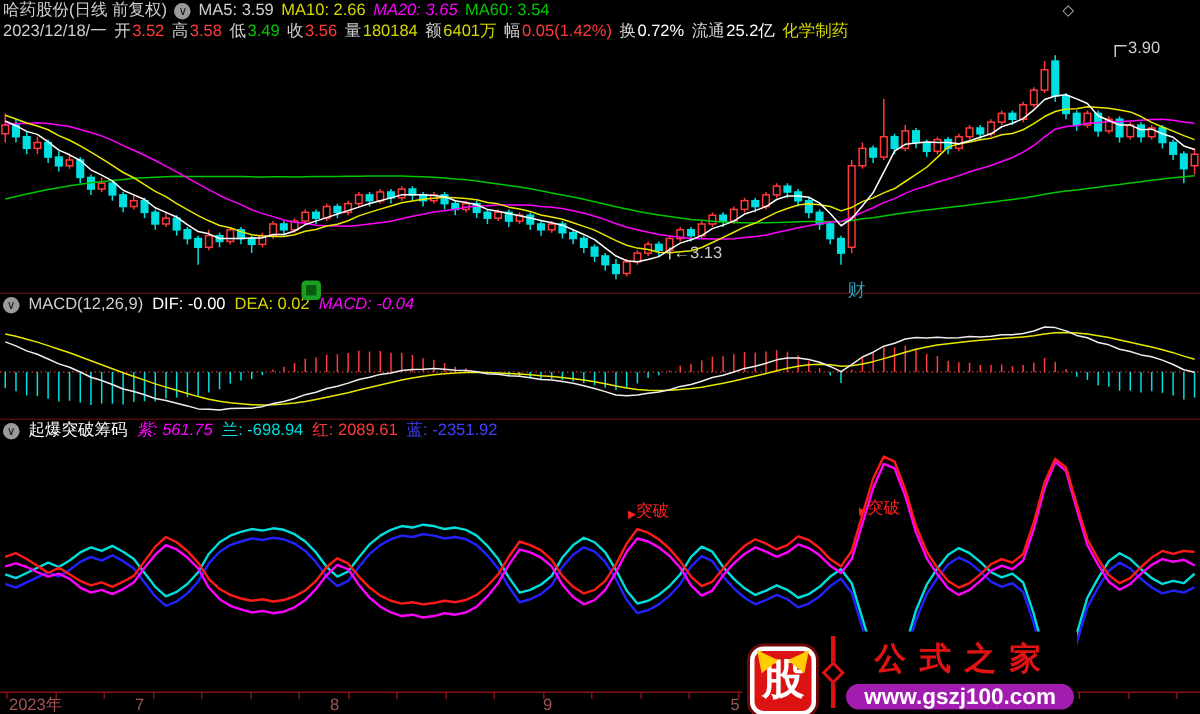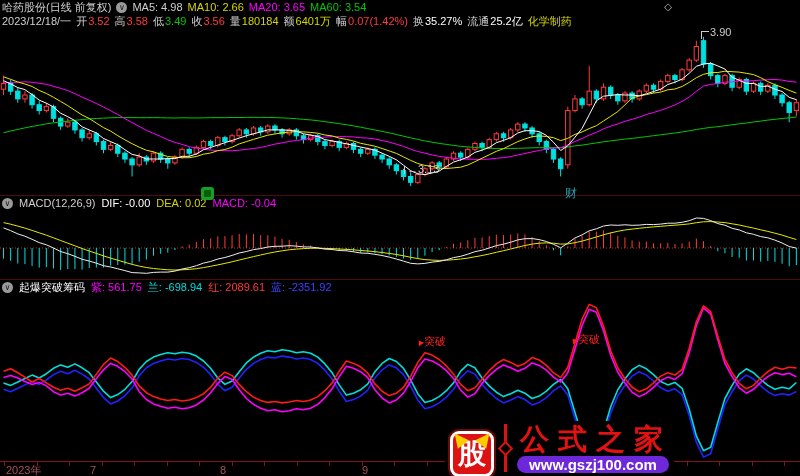--- a/index.html
+++ b/index.html
@@ -1,35 +1,35 @@
 <!DOCTYPE html>
 <html><head>
 <meta charset="utf-8">
 <style>
   html,body{margin:0;padding:0;background:#000;}
   body{width:800px;height:476px;overflow:hidden;font-family:"Liberation Sans",sans-serif;}
-  .screen{position:relative;width:676px;height:476px;background:#000;font-size:11px;}
+  .screen{position:relative;width:676px;height:476px;background:#000;font-size:11px;padding-left:44px;}
   .row{position:absolute;left:2px;display:flex;align-items:center;gap:5px;white-space:nowrap;height:14px;line-height:14px;}
   .row1{top:0;}
   .row2{top:14px;}
-  .gray{color:#cfcfcf;} .white{color:#ffffff;} .yellow{color:#d6d600;} .mag{color:#ff00ff;}
+  .gray{color:#cfcfcf;} .white{color:#ffffff;} .yellow{color:#d6d600;} .mag{color:#ff00ff;font-style:italic;}
   .green{color:#00c800;} .red{color:#ff3a3a;} .cyan{color:#00dddd;} .blue{color:#4040ff;text-align:right;}
   .pair{display:inline-flex;gap:1px;}
   .cicon{width:11px;height:11px;border-radius:50%;background:#9a9a9a;color:#1a1a1a;display:inline-flex;
          align-items:center;justify-content:center;font-size:8px;line-height:11px;flex:0 0 auto;}
   .corner-diamond{position:absolute;right:4px;top:1px;color:#bbbbbb;font-size:10px;}
   svg{position:absolute;left:0;display:block;}
   #mainChart{top:28px;}
   #macdChart{top:196px;}
   #oscChart{top:280px;}
   .sep{position:absolute;left:0;width:800px;height:1px;background:#4d0d0d;}
   .sep1{top:195px;} .sep2{top:279px;}
   .phead{position:absolute;left:2px;display:flex;align-items:center;gap:6px;white-space:nowrap;height:13px;line-height:13px;z-index:3;}
   .phead1{top:197px;} .phead2{top:281px;}
-  .ann{position:absolute;color:#cccccc;font-size:11px;line-height:11px;z-index:4;white-space:nowrap;}
+  .ann{position:absolute;color:#cccccc;font-size:11px;line-height:11px;z-index:4;white-space:nowrap;margin-left:42px;}
   .vt{display:inline-block;width:1px;height:8px;border-left:1px solid #cccccc;vertical-align:-1px;margin-right:1px;}
   .corner{display:inline-block;width:7px;height:7px;border-left:1px solid #cccccc;border-top:1px solid #cccccc;vertical-align:-3px;margin-right:1px;}
   .wm-box{position:absolute;width:13px;height:13px;background:#17a022;border-radius:3px;z-index:4;}
   .wm-box::after{content:"";position:absolute;left:3px;top:3px;width:7px;height:7px;background:#0a5a10;border-radius:1px;}
   .wm-text{position:absolute;font-size:12px;z-index:4;}
   .axis{position:absolute;left:0;top:461px;width:800px;height:15px;border-top:1px solid #8a1111;z-index:1;}
   .axis .lbl{position:absolute;top:2px;color:#a35555;font-size:11px;line-height:12px;}
   .axis .tick{position:absolute;top:0;width:1px;height:4px;background:#8a1111;}
   .bo{position:absolute;color:#ff2020;font-size:11px;line-height:11px;z-index:4;display:flex;align-items:flex-end;gap:1px;}
   .bo .tri{width:0;height:0;border-left:3px solid transparent;border-right:3px solid transparent;
@@ -40,33 +40,33 @@
   .bull-badge{position:absolute;left:3px;top:9px;width:38px;height:40px;background:#dd1212;border:3px solid #ffffff;
         border-radius:9px;box-shadow:0 0 0 2px #6a0a0a;display:flex;align-items:center;justify-content:center;}
   .bull-char{color:#ffffff;font-family:"Liberation Serif",serif;font-weight:bold;font-size:28px;line-height:28px;}
   .horn{position:absolute;width:0;height:0;border-left:7px solid transparent;border-right:7px solid transparent;
         border-bottom:14px solid #ffcc00;top:-2px;}
   .horn.hl{left:-1px;transform:rotate(-38deg);}
   .horn.hr{right:-1px;transform:rotate(38deg);}
   .logo-div{position:relative;width:3px;height:48px;background:#dd1212;flex:0 0 auto;}
   .ldiamond{position:absolute;left:-4px;top:19px;width:7px;height:7px;background:#000;border:2px solid #dd1212;transform:rotate(45deg);}
   .logo-right{display:flex;flex-direction:column;align-items:center;gap:2px;}
-  .brand{color:#e31212;font-family:Liberation Serif, serif;font-weight:bold;font-size:29px;line-height:30px;letter-spacing:9px;padding-left:6px;white-space:nowrap;}
-  .pill{background:#6d28d9;color:#ffffff;font-weight:bold;font-size:15px;line-height:17px;border-radius:10px;
+  .brand{color:#e31212;font-family:Liberation Serif, serif;font-weight:bold;font-size:21px;line-height:30px;letter-spacing:9px;padding-left:6px;white-space:nowrap;}
+  .pill{background:#a21caf;color:#ffffff;font-weight:bold;font-size:15px;line-height:17px;border-radius:10px;
         padding:0 12px;white-space:nowrap;}
 </style>
 </head>
 <body>
 
 <div class="screen">
 
   <div class="row row1">
     <span class="gray">哈药股份(日线 前复权)</span>
     <span class="cicon">∨</span>
-    <span class="gray">MA5: 4.98</span>
+    <span class="gray">MA5: 3.59</span>
     <span class="yellow">MA10: 2.66</span>
     <span class="mag">MA20: 3.65</span>
     <span class="green">MA60: 3.54</span>
   </div>
   <span class="corner-diamond">◇</span>
 
   <div class="row row2">
     <span class="gray">2023/12/18/一</span>
     <span class="pair">
         <span class="gray">开</span>
@@ -87,25 +87,25 @@
     <span class="pair">
         <span class="gray">量</span>
         <span class="yellow">180184</span>
       </span>
     <span class="pair">
         <span class="gray">额</span>
         <span class="yellow">6401万</span>
       </span>
     <span class="pair">
         <span class="gray">幅</span>
-        <span class="red">0.07(1.42%)</span>
+        <span class="red">0.05(1.42%)</span>
       </span>
     <span class="pair">
         <span class="gray">换</span>
-        <span class="white">35.27%</span>
+        <span class="white">0.72%</span>
       </span>
     <span class="pair">
         <span class="gray">流通</span>
         <span class="white">25.2亿</span>
       </span>
     <span class="yellow">化学制药</span>
   </div>
 
   <svg id="mainChart" width="800" height="168">
       <line x1="3.5" y1="47.614457831325296" x2="3.5" y2="67.01204819277109" stroke="#ff3a3a" stroke-width="1"></line>

